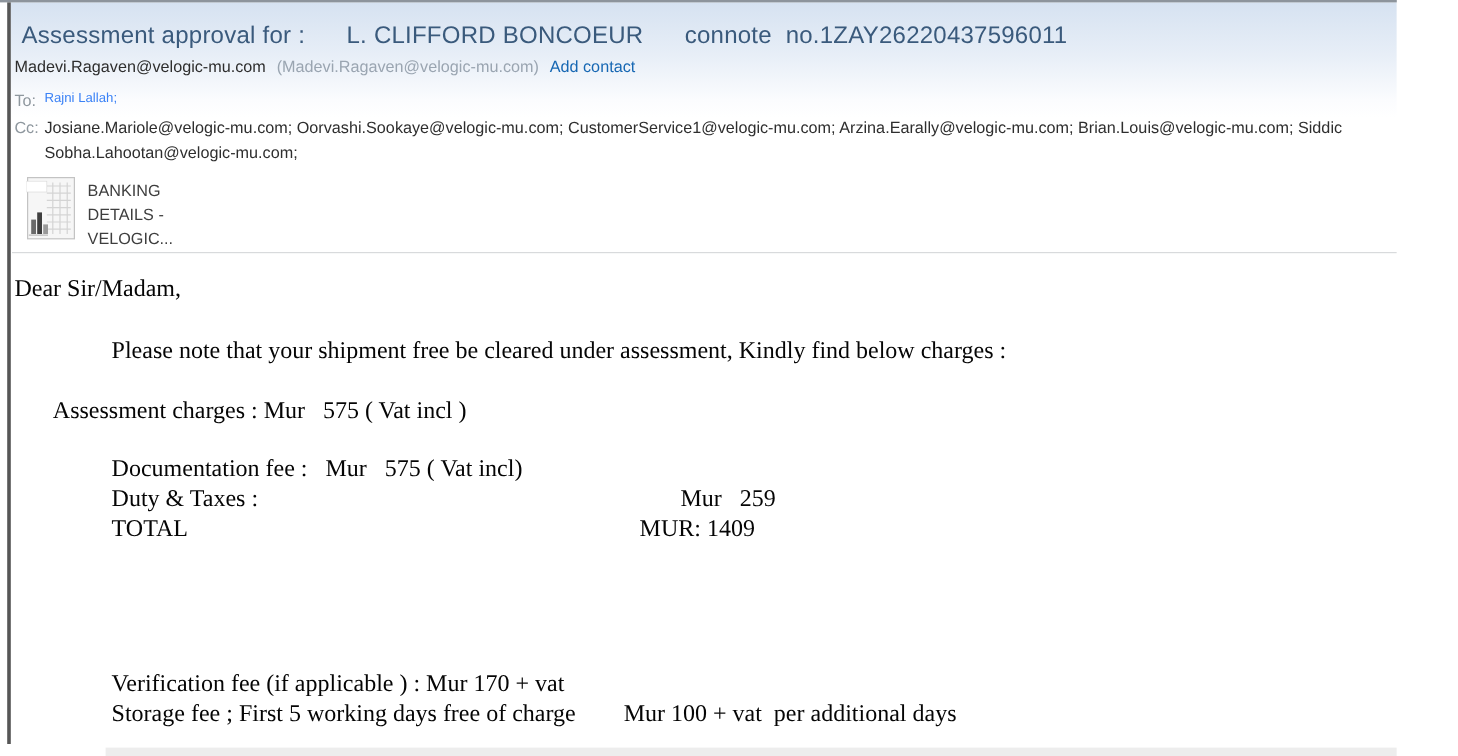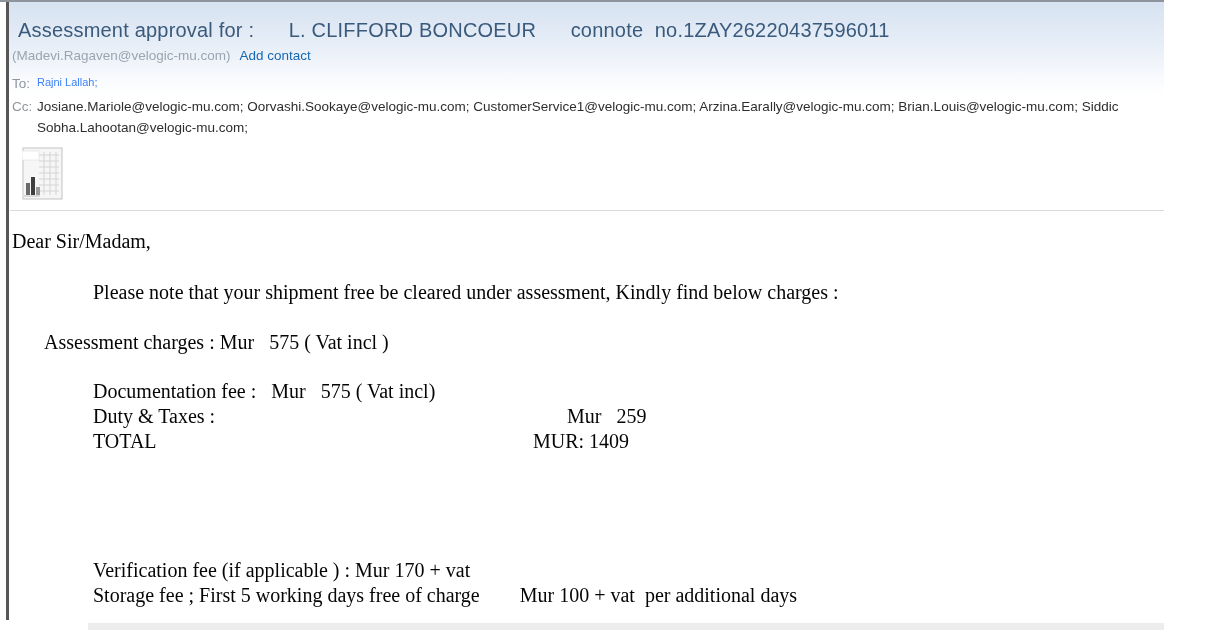--- a/index.html
+++ b/index.html
@@ -79,20 +79,21 @@
 <div class="page">
 
   <div class="header-bg"></div>
   <div class="top-border"></div>
   <div class="left-border"></div>
   <div class="bottom-strip"></div>
 
   <div class="subject">Assessment approval for :      L. CLIFFORD BONCOEUR      connote  no.1ZAY26220437596011</div>
 
   <div class="from-line">
+    <span class="from-email">Madevi.Ragaven@velogic-mu.com</span>
     <span class="from-secondary">(Madevi.Ragaven@velogic-mu.com)</span>
     <span class="add-contact">Add contact</span>
   </div>
 
   <div class="to-label" style="top:76px;">To:</div>
   <div class="to-value" style="top:76px;">Rajni Lallah;</div>
 
   <div class="cc-label" style="top:99px;">Cc:</div>
   <div class="cc-value" style="top:99px;">Josiane.Mariole@velogic-mu.com; Oorvashi.Sookaye@velogic-mu.com; CustomerService1@velogic-mu.com; Arzina.Earally@velogic-mu.com; Brian.Louis@velogic-mu.com; Siddic</div>
   <div class="cc-value" style="top:120px;">Sobha.Lahootan@velogic-mu.com;</div>
@@ -113,20 +114,25 @@
             <line x1="28" y1="5" x2="28" y2="48"></line>
             <line x1="34" y1="5" x2="34" y2="48"></line>
         </g>
         <rect x="0" y="4" width="17" height="9" fill="#ffffff" stroke="#d8d8d8" stroke-width="0.5"></rect>
         <rect x="4" y="36" width="4" height="12" fill="#6a6a6a"></rect>
         <rect x="9" y="30" width="4" height="18" fill="#3f3f3f"></rect>
         <rect x="14" y="40" width="4" height="8" fill="#9a9a9a"></rect>
         <line x1="2" y1="49" x2="18" y2="49" stroke="#bcbcbc" stroke-width="1"></line>
       </svg>
     </span>
+    <span class="attach-name">
+      <span style="display:block">BANKING</span>
+      <span style="display:block">DETAILS -</span>
+      <span style="display:block">VELOGIC...</span>
+    </span>
   </div>
 
   <div class="divider"></div>
 
   <div class="body-text t-dear">Dear Sir/Madam,</div>
   <div class="body-text t-please">Please note that your shipment free be cleared under assessment, Kindly find below charges :</div>
   <div class="body-text t-assessment">Assessment charges : Mur   575 ( Vat incl )</div>
   <div class="body-text t-docfee">Documentation fee :   Mur   575 ( Vat incl)</div>
   <div class="body-text t-duty-label">Duty &amp; Taxes :</div>
   <div class="body-text t-duty-value">Mur   259</div>

